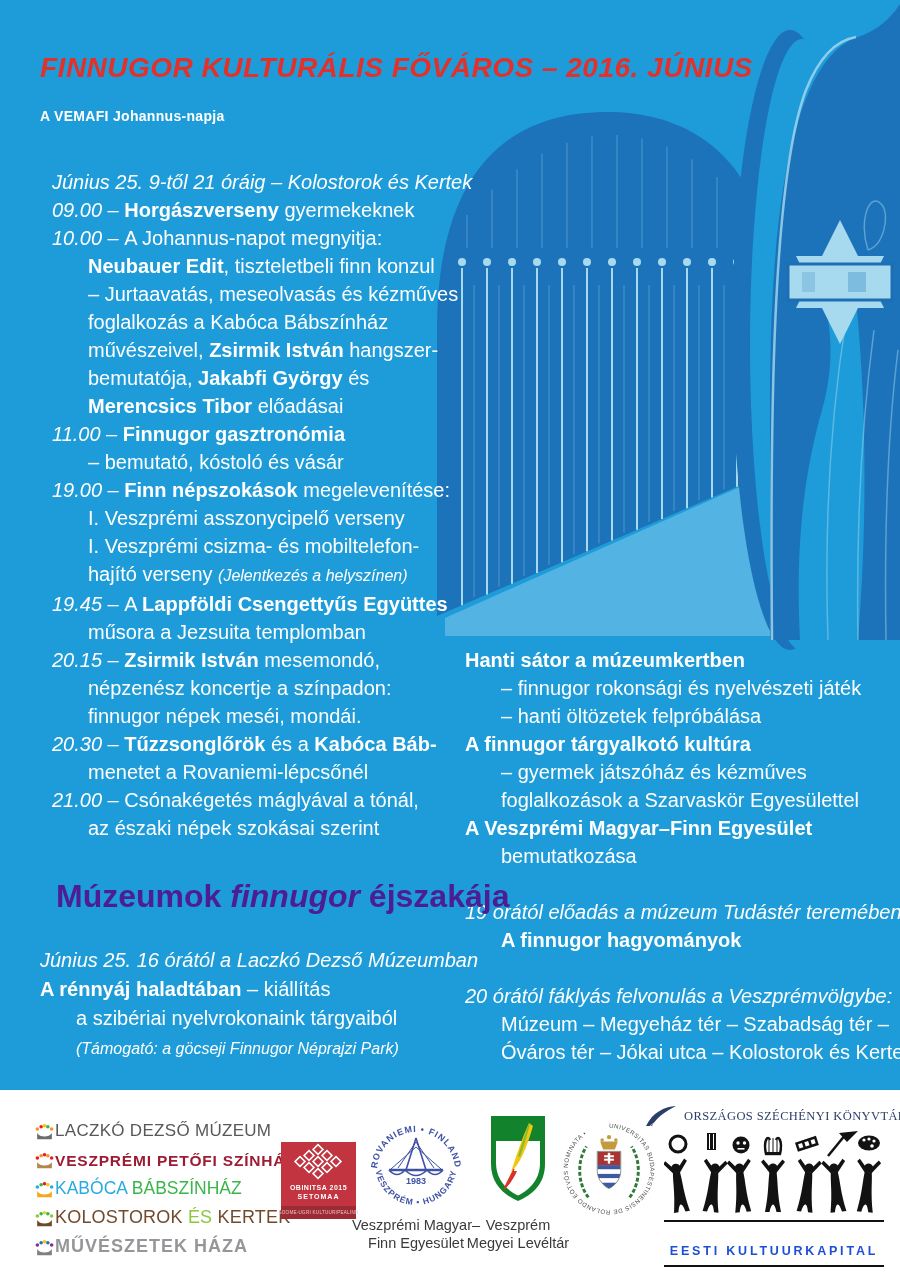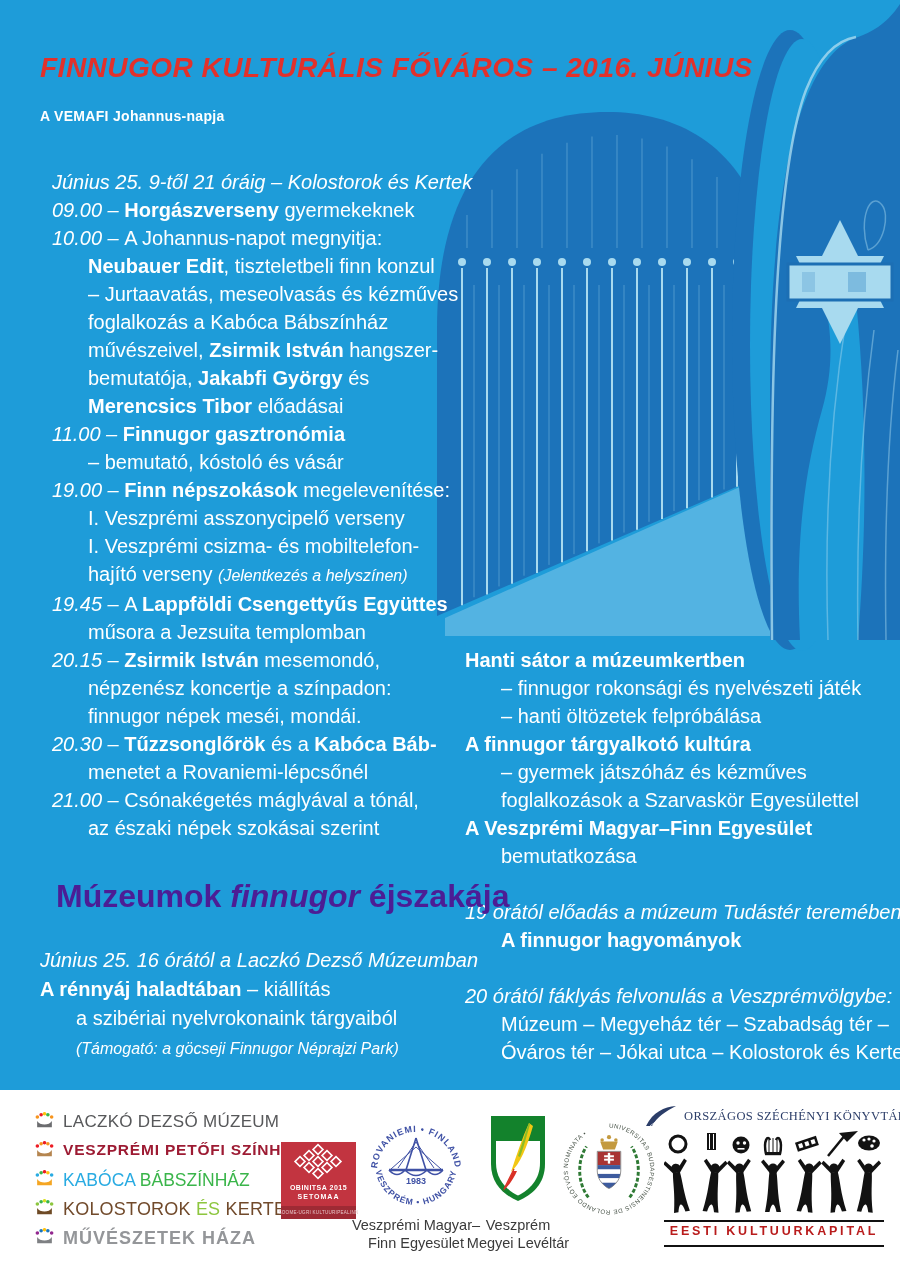--- a/index.html
+++ b/index.html
@@ -22,21 +22,21 @@
   .sm{font-size:16px;}
 
   .prog-left{left:40px;top:168px;width:440px;margin-left:12px;}
   .right-col{left:465px;top:646px;width:435px;}
   .museum-h{left:56px;top:880px;color:#4c1d95;font-size:32px;line-height:32px;}
   .museum-h .pline{font-weight:700;white-space:nowrap;}
   .museum-b{left:40px;top:946px;width:440px;line-height:29px;}
 
   .footer{position:absolute;left:0;top:1090px;width:900px;height:182px;background:#fff;}
   .plist{position:absolute;left:34px;top:22px;}
-  .prow{display:flex;align-items:flex-start;gap:8px;height:29px;}
+  .prow{display:flex;align-items:flex-end;height:29px;}
   .crown{width:21px;height:17px;flex:none;}
   .plab{white-space:nowrap;}
   .p1 .plab{font-size:17px;letter-spacing:.3px;}
   .p2 .plab{font-size:15.5px;font-weight:700;letter-spacing:.8px;}
   .p3 .plab{font-size:17.5px;font-weight:500;}
   .p4 .plab{font-size:18px;letter-spacing:.2px;}
   .p5 .plab{font-size:18px;font-weight:700;letter-spacing:1px;}
 
   .obinitsa{left:281px;top:52px;width:75px;height:77px;background:#C23440;}
   .ob-t1{position:absolute;left:0;top:42px;width:100%;text-align:center;color:#fff;
@@ -56,21 +56,21 @@
   .cap-rov{left:338px;top:126px;width:156px;}
   .cap-lev{left:452px;top:126px;width:132px;}
 
   .oszk{left:644px;top:14px;display:flex;align-items:center;gap:6px;}
   .oszk-label{font-family:"Liberation Serif",serif;font-size:12.5px;color:#2B3D68;
               letter-spacing:.4px;white-space:nowrap;}
 
   .eesti{left:664px;top:40px;width:220px;}
   .eline{border-top:2px solid #111;height:0;}
   .eesti-label{text-align:center;font-size:12.5px;font-weight:700;letter-spacing:2.8px;
-               color:#b91c1c;padding:2px 0 7px 0;white-space:nowrap;}
+               color:#1d4ed8;padding:22px 0 7px 0;white-space:nowrap;}
 </style>
 </head>
 <body>
 
 <div class="poster">
 
   <div class="blue-area">
     <svg class="art" viewBox="0 0 900 1090">
 
       <path d="M437,616 L437,330 C437,163 515,112 607,112 C700,112 778,168 778,330 L778,469 Z" fill="#1C73BA"></path>

